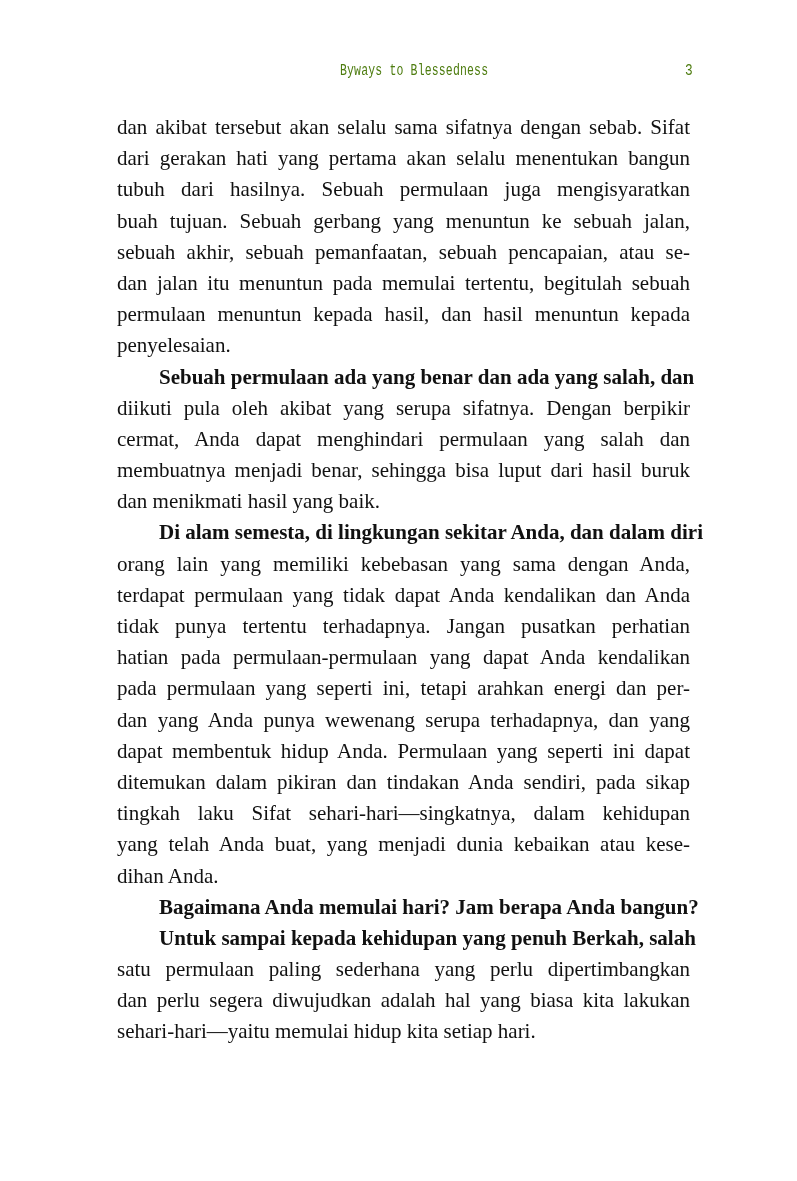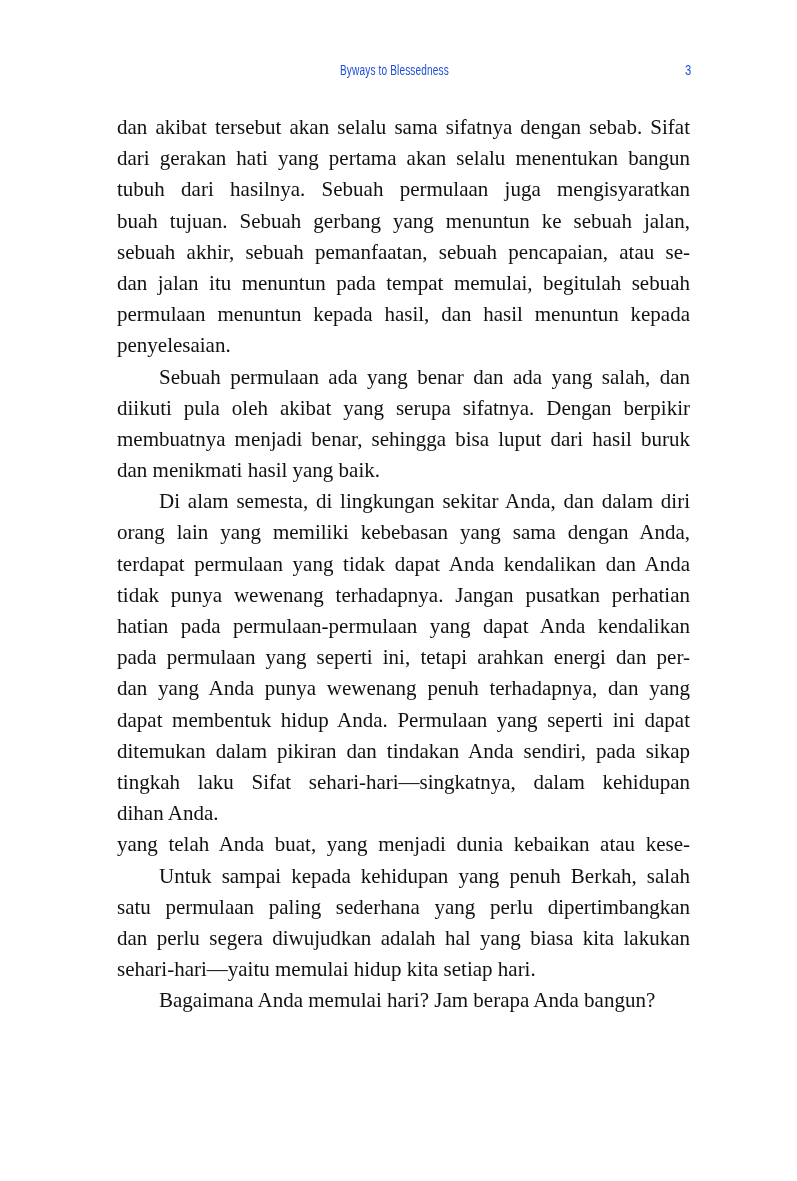--- a/index.html
+++ b/index.html
@@ -1,80 +1,81 @@
 <!DOCTYPE html>
 <html><head>
 <meta charset="utf-8">
 <style>
   html, body { margin: 0; padding: 0; background: #ffffff; }
   body { width: 797px; height: 1181px; position: relative; overflow: hidden; }
   .page { position: absolute; left: 0; top: 0; width: 797px; height: 1181px; background: #fff; }
   .running-head {
     position: absolute; top: 60px; left: 0; width: 797px; height: 20px;
-    font-family: Liberation Sans, sans-serif; font-size: 14px; color: #1d4ed8;
+    font-family: Liberation Mono, monospace; font-size: 16px; color: #4d7c0f;
   }
   .running-title {
     position: absolute; left: 340px; top: 2px;
     transform: scaleX(0.72); transform-origin: left center;
     letter-spacing: 0.2px;
   }
   .page-number { position: absolute; left: 685px; top: 2px; transform: scaleX(0.8); transform-origin: left center; }
   .body-text {
     position: absolute; left: 117px; top: 112px; width: 573px;
     font-family: "Liberation Serif", "DejaVu Serif", serif; font-size: 21px; color: #111;
   }
   .line {
     height: 31.2px; line-height: 31.2px; white-space: nowrap;
     text-align: justify; text-align-last: justify;
   }
   .line.last { text-align-last: left; }
-  .line.indent { padding-left: 42px; }
+  .line.indent { padding-left: 42px; font-weight: bold; }
 </style>
 </head>
 <body>
 
 <div class="page">
   <div class="running-head">
     <span class="running-title">Byways to Blessedness</span>
     <span class="page-number">3</span>
   </div>
   <div class="body-text" id="body-text">
       <div>
         <div class="line">dan akibat tersebut akan selalu sama sifatnya dengan sebab. Sifat</div>
         <div class="line">dari gerakan hati yang pertama akan selalu menentukan bangun</div>
         <div class="line">tubuh dari hasilnya. Sebuah permulaan juga mengisyaratkan</div>
         <div class="line">buah tujuan. Sebuah gerbang yang menuntun ke sebuah jalan,</div>
         <div class="line">sebuah akhir, sebuah pemanfaatan, sebuah pencapaian, atau se-</div>
-        <div class="line">dan jalan itu menuntun pada tempat memulai, begitulah sebuah</div>
+        <div class="line">dan jalan itu menuntun pada memulai tertentu, begitulah sebuah</div>
         <div class="line">permulaan menuntun kepada hasil, dan hasil menuntun kepada</div>
         <div class="line last">penyelesaian.</div>
       </div>
       <div>
         <div class="line indent">Sebuah permulaan ada yang benar dan ada yang salah, dan</div>
         <div class="line">diikuti pula oleh akibat yang serupa sifatnya. Dengan berpikir</div>
+        <div class="line">cermat, Anda dapat menghindari permulaan yang salah dan</div>
         <div class="line">membuatnya menjadi benar, sehingga bisa luput dari hasil buruk</div>
         <div class="line last">dan menikmati hasil yang baik.</div>
       </div>
       <div>
         <div class="line indent">Di alam semesta, di lingkungan sekitar Anda, dan dalam diri</div>
         <div class="line">orang lain yang memiliki kebebasan yang sama dengan Anda,</div>
         <div class="line">terdapat permulaan yang tidak dapat Anda kendalikan dan Anda</div>
-        <div class="line">tidak punya wewenang terhadapnya. Jangan pusatkan perhatian</div>
+        <div class="line">tidak punya tertentu terhadapnya. Jangan pusatkan perhatian</div>
         <div class="line">hatian pada permulaan-permulaan yang dapat Anda kendalikan</div>
         <div class="line">pada permulaan yang seperti ini, tetapi arahkan energi dan per-</div>
-        <div class="line">dan yang Anda punya wewenang penuh terhadapnya, dan yang</div>
+        <div class="line">dan yang Anda punya wewenang serupa terhadapnya, dan yang</div>
         <div class="line">dapat membentuk hidup Anda. Permulaan yang seperti ini dapat</div>
         <div class="line">ditemukan dalam pikiran dan tindakan Anda sendiri, pada sikap</div>
         <div class="line">tingkah laku Sifat sehari-hari—singkatnya, dalam kehidupan</div>
+        <div class="line">yang telah Anda buat, yang menjadi dunia kebaikan atau kese-</div>
         <div class="line last">dihan Anda.</div>
-        <div class="line">yang telah Anda buat, yang menjadi dunia kebaikan atau kese-</div>
+      </div>
+      <div>
+        <div class="line indent last">Bagaimana Anda memulai hari? Jam berapa Anda bangun?</div>
       </div>
       <div>
         <div class="line indent">Untuk sampai kepada kehidupan yang penuh Berkah, salah</div>
         <div class="line">satu permulaan paling sederhana yang perlu dipertimbangkan</div>
         <div class="line">dan perlu segera diwujudkan adalah hal yang biasa kita lakukan</div>
         <div class="line last">sehari-hari—yaitu memulai hidup kita setiap hari.</div>
       </div>
-      <div>
-        <div class="line indent last">Bagaimana Anda memulai hari? Jam berapa Anda bangun?</div>
-      </div>
     </div>
 </div>
 
 </body></html>

